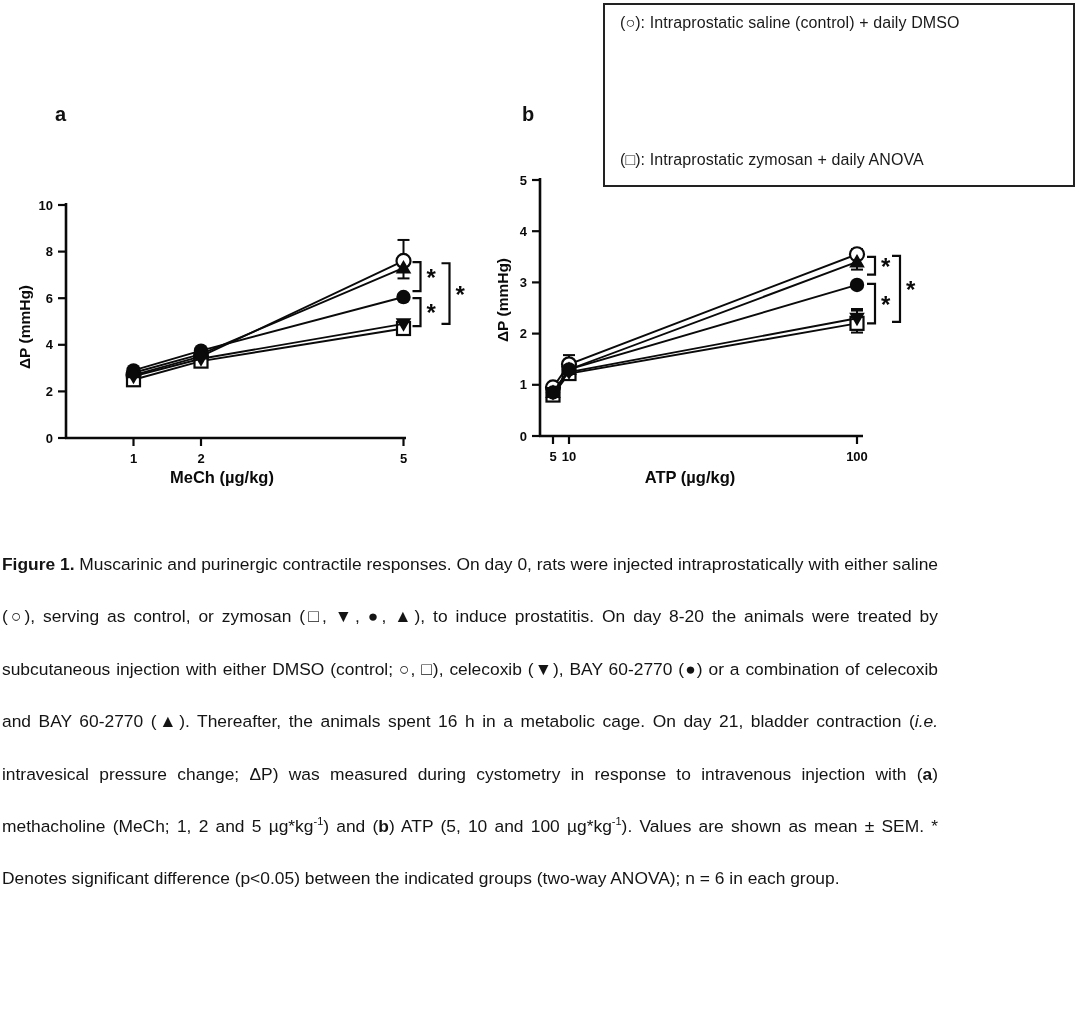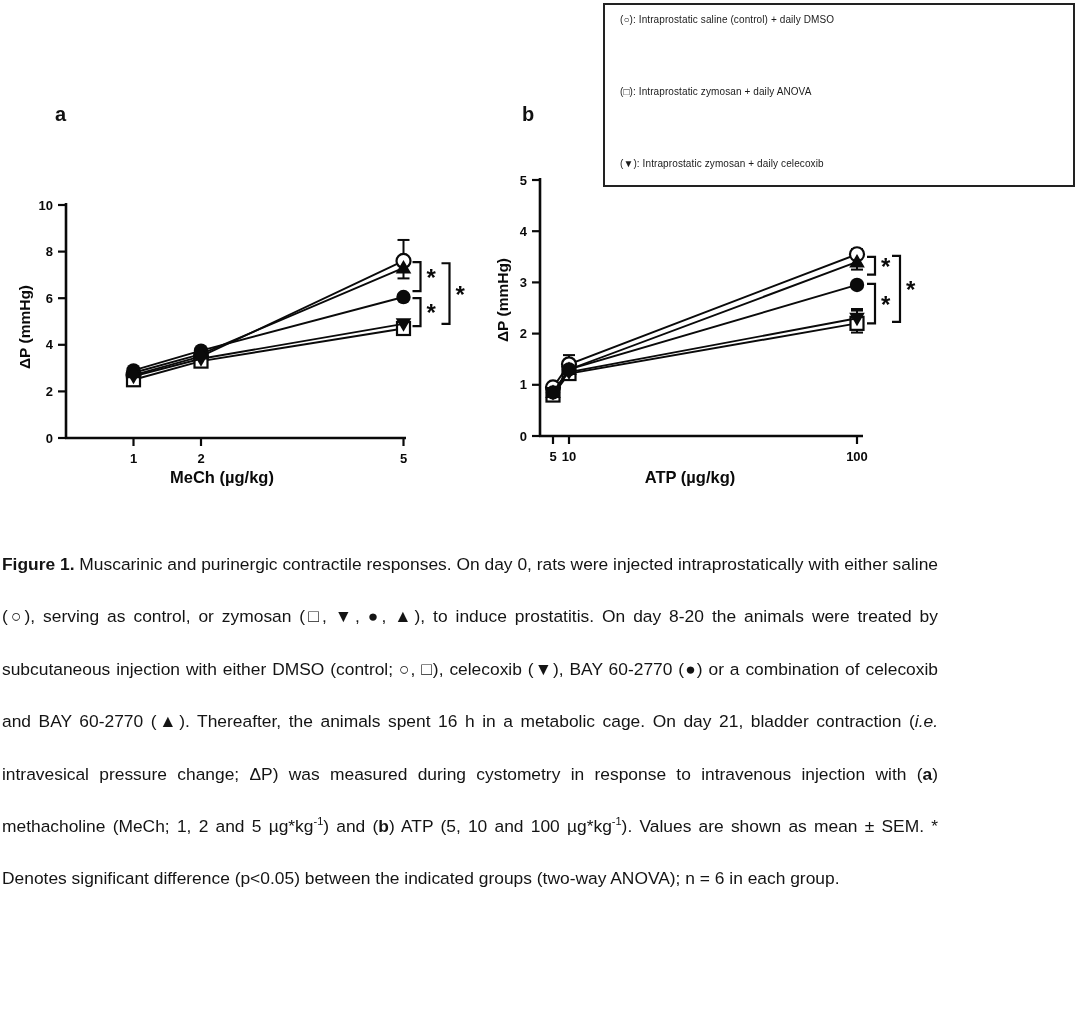--- a/index.html
+++ b/index.html
@@ -5,21 +5,21 @@
   * { margin:0; padding:0; box-sizing:border-box; }
   html,body { width:1080px; height:1027px; background:#ffffff; overflow:hidden;
               font-family:"Liberation Sans", sans-serif; color:#111; }
   .canvas { position:relative; width:1080px; height:1027px; background:#fff; }
 
   
   .legend-box { position:absolute; left:603px; top:3px; width:472px; height:184px;
                 border:2px solid #222; background:#fff;
                 display:flex; flex-direction:column; justify-content:space-between;
                 padding:9px 6px 16px 15px; }
-  .legend-row { font-size:10px; color:#1a1a1a; white-space:nowrap; letter-spacing:0.1px; }
+  .legend-row { font-size:16px; color:#1a1a1a; white-space:nowrap; letter-spacing:0.1px; }
 
   
   .panel-label { position:absolute; font-size:20px; font-weight:bold; color:#111; }
   .panel-label.a { left:55px; top:103px; }
   .panel-label.b { left:522px; top:103px; }
 
   .chart-svg { position:absolute; top:95px; }
   #chart-a { left:0; }
   #chart-b { left:490px; }
 
@@ -31,21 +31,20 @@
   .caption .seg-sup { vertical-align:super; font-size:11px; line-height:0; }
 </style>
 </head>
 <body>
 
 <div class="canvas">
 
   <div class="legend-box">
     <div class="legend-row">(○): Intraprostatic saline (control) + daily DMSO</div>
     <div class="legend-row">(□): Intraprostatic zymosan + daily ANOVA</div>
-    <div class="legend-row">(▼): Intraprostatic zymosan + daily celecoxib</div>
   </div>
 
   <div class="panel-label a">a</div>
   <div class="panel-label b">b</div>
 
   <svg id="chart-a" class="chart-svg" width="505" height="400">
       <g>
         <line x1="66" y1="344" x2="66" y2="108" stroke="#0a0a0a" stroke-width="2.6"></line>
         <line x1="65" y1="343" x2="406" y2="343" stroke="#0a0a0a" stroke-width="2.6"></line>
         <line x1="58" y1="343" x2="66" y2="343" stroke="#0a0a0a" stroke-width="2.2"></line>

